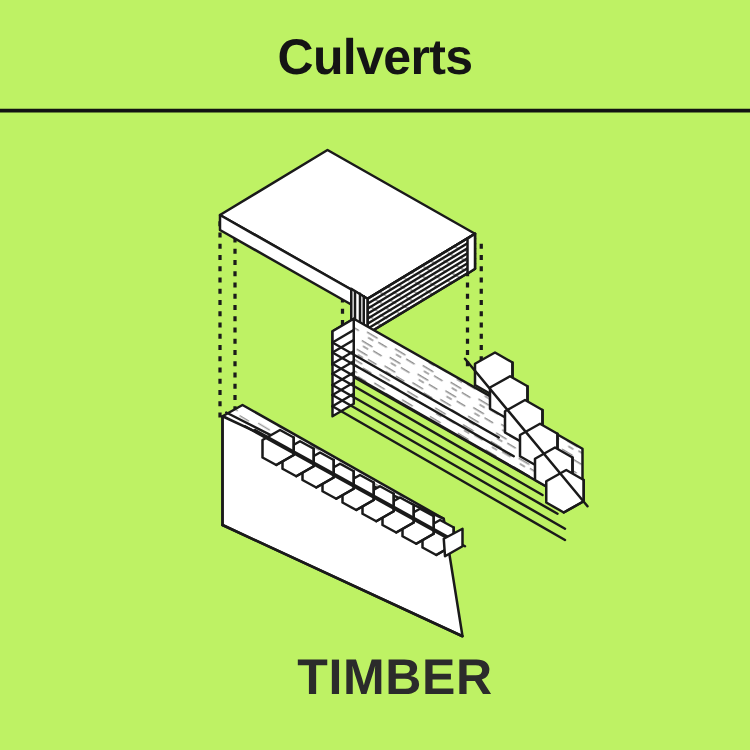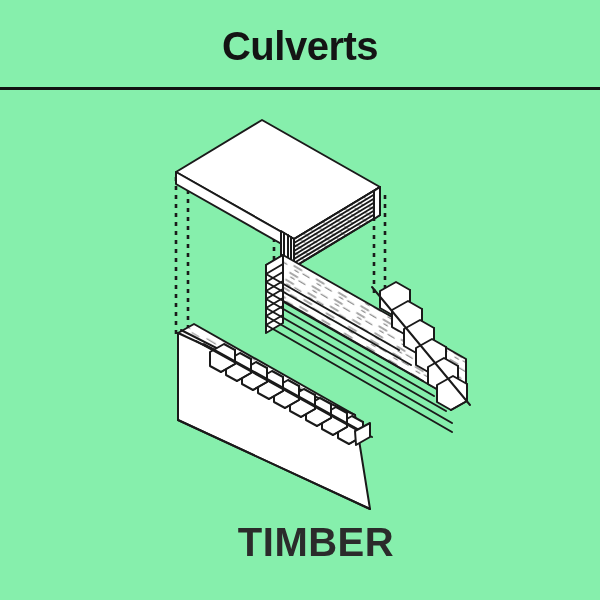--- a/index.html
+++ b/index.html
@@ -12,21 +12,21 @@
     height: 600px;
     font-family: "Liberation Sans", sans-serif;
     overflow: hidden;
     position: relative;
   }
   .page {
     position: absolute;
     inset: 0;
     width: 600px;
     height: 600px;
-    background: #86efac;
+    background: #bef264;
   }
   .title {
     position: absolute;
     top: 26px;
     left: 0;
     width: 600px;
     text-align: center;
     font-size: 40px;
     font-weight: bold;
     letter-spacing: -0.5px;

